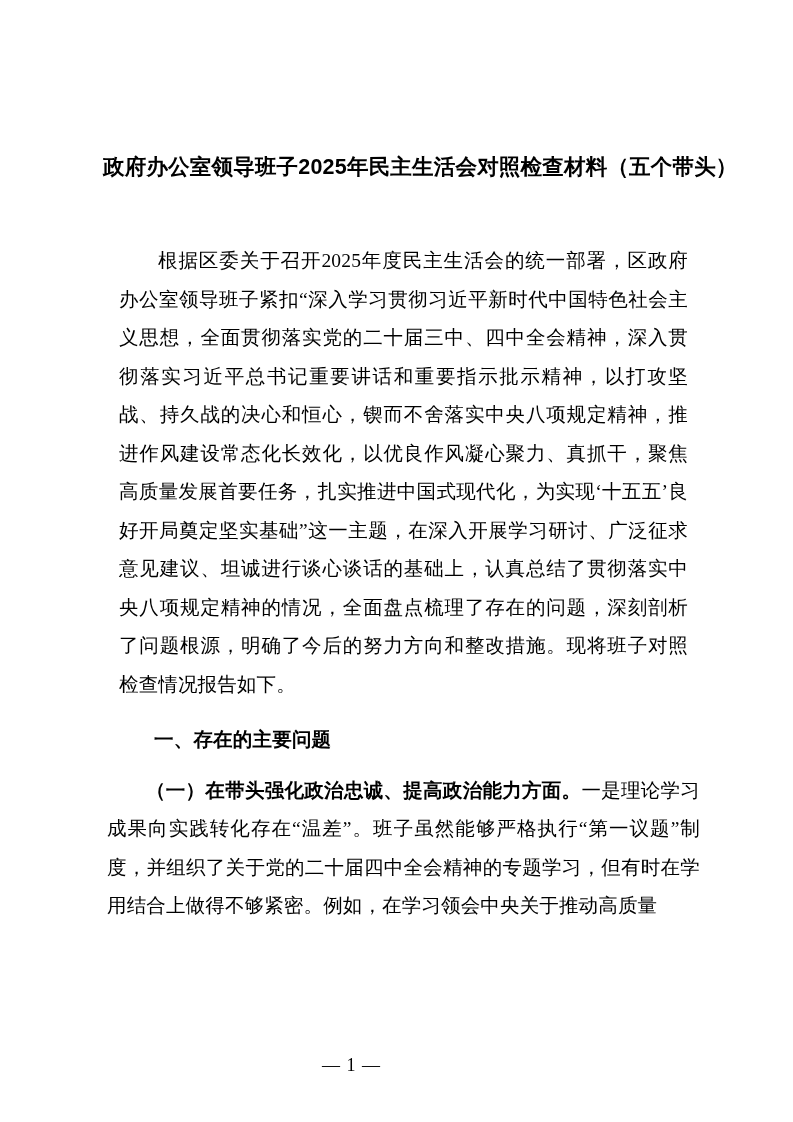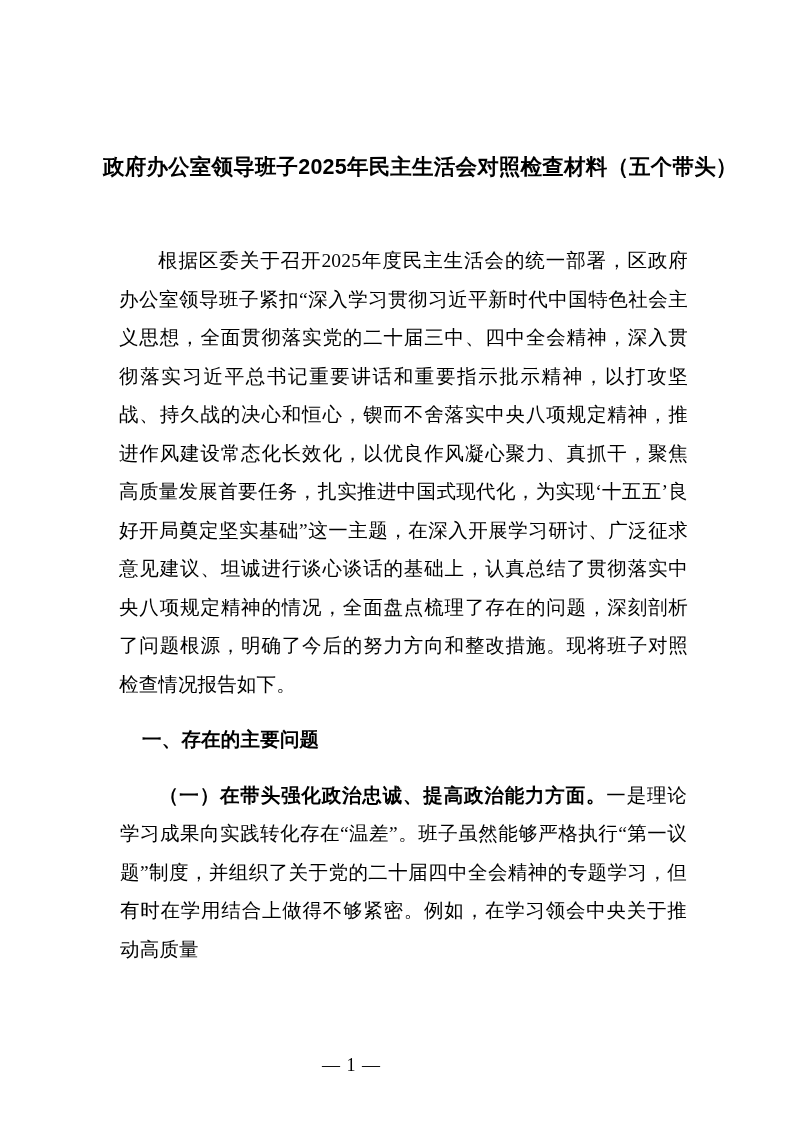--- a/index.html
+++ b/index.html
@@ -42,30 +42,30 @@
     text-indent: 2em;
     margin: 16px;
     letter-spacing: 0.15px;
   }
   .section-heading {
     font-family: "Liberation Sans", "DejaVu Sans", sans-serif;
     font-weight: bold;
     font-size: 19.5px;
     line-height: 38.5px;
     text-indent: 2em;
-    margin: 0;
+    margin: 12px;
     letter-spacing: 0.2px;
   }
   .para-sub {
     font-size: 19.5px;
     line-height: 38.5px;
     text-align: justify;
     text-justify: inter-ideograph;
     text-indent: 2em;
-    margin: 17px;
+    margin: 4px;
     letter-spacing: 0.15px;
   }
   .para-sub .lead {
     font-family: "Liberation Sans", "DejaVu Sans", sans-serif;
     font-weight: bold;
   }
   .footer {
     position: absolute;
     left: 0;
     right: 0;

